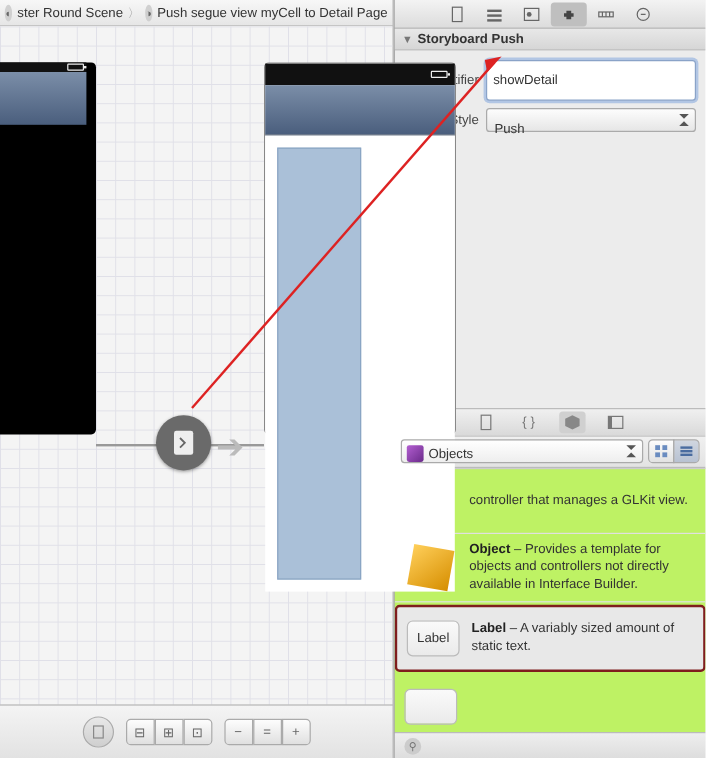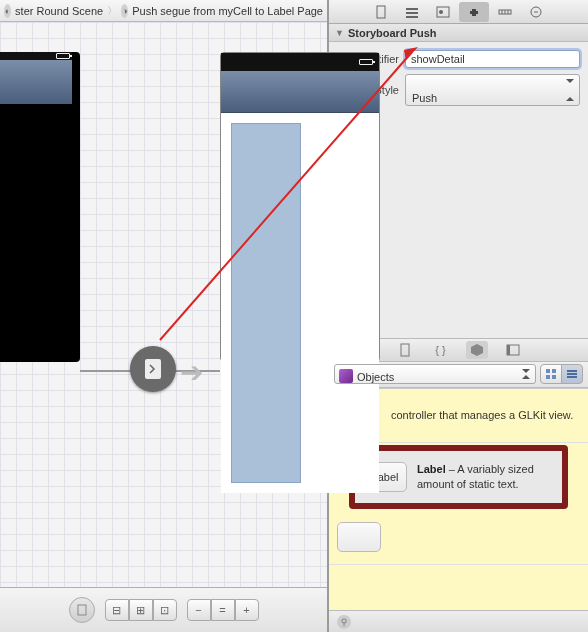--- a/index.html
+++ b/index.html
@@ -41,60 +41,60 @@
 .inspector{flex:1;display:flex;flex-direction:column;background:#ececec;border-left:1px solid #9a9a9a}
 .insp-tabs{height:24px;background:linear-gradient(#f3f3f3,#dcdcdc);border-bottom:1px solid #aaa;display:flex;align-items:center;justify-content:center;gap:1px}
 .insp-tab{width:30px;height:20px;display:flex;align-items:center;justify-content:center;color:#555}
 .insp-tab svg{width:14px;height:14px}
 .insp-tab.active{background:#bfbfbf;border-radius:3px}
 .section-head{height:18px;background:linear-gradient(#e8e8e8,#d6d6d6);border-bottom:1px solid #bbb;display:flex;align-items:center;padding:0 6px;gap:4px;font-weight:bold;color:#555;font-size:11px}
 .section-head .tri{font-size:9px;color:#777}
 .insp-body{padding:8px 8px 4px 8px}
 .field-row{display:flex;align-items:center;margin-bottom:6px;gap:6px}
 .field-label{width:62px;text-align:right;color:#444}
-.field-input{flex:1;height:18px;border:1px solid #8aa3c8;border-radius:3px;box-shadow:0 0 0 2px rgba(120,160,220,.5);padding:0 5px;background:#fff;display:flex;align-items:center;font-size:11px}
-.field-select{flex:1;height:32px;border:1px solid #aaa;border-radius:3px;background:linear-gradient(#fdfdfd,#e6e6e6);padding:16px 18px 0 6px;display:flex;align-items:center;position:relative;font-size:11px}
+.field-input{flex:1;height:34px;border:1px solid #8aa3c8;border-radius:3px;box-shadow:0 0 0 2px rgba(120,160,220,.5);padding:0 5px;background:#fff;display:flex;align-items:center;font-size:11px}
+.field-select{flex:1;height:20px;border:1px solid #aaa;border-radius:3px;background:linear-gradient(#fdfdfd,#e6e6e6);padding:16px 18px 0 6px;display:flex;align-items:center;position:relative;font-size:11px}
 .field-select:after{content:"";position:absolute;right:5px;top:4px;width:0;height:0;border-left:4px solid transparent;border-right:4px solid transparent;border-top:4px solid #555}
 .field-select:before{content:"";position:absolute;right:5px;bottom:4px;width:0;height:0;border-left:4px solid transparent;border-right:4px solid transparent;border-bottom:4px solid #555}
 .insp-spacer{flex:1;min-height:120px}
 .lib-tabs{height:24px;background:linear-gradient(#f0f0f0,#d9d9d9);border-top:1px solid #bbb;border-bottom:1px solid #bbb;display:flex;align-items:center;justify-content:center;gap:14px}
 .lib-tab{width:22px;height:18px;display:flex;align-items:center;justify-content:center;color:#666;border-radius:3px}
 .lib-tab.active{background:#d0d0d0}
 .lib-filter{height:26px;background:linear-gradient(#f0f0f0,#e3e3e3);border-bottom:1px solid #bbb;display:flex;align-items:center;padding:0 5px;gap:4px}
 .lib-select{flex:1;height:20px;border:1px solid #aaa;border-radius:3px;background:linear-gradient(#fff,#eee);display:flex;align-items:flex-end;padding:0 18px 0 4px;position:relative;gap:4px}
 .lib-select:after{content:"";position:absolute;right:5px;top:4px;border-left:4px solid transparent;border-right:4px solid transparent;border-top:4px solid #555}
 .lib-select:before{content:"";position:absolute;right:5px;bottom:4px;border-left:4px solid transparent;border-right:4px solid transparent;border-bottom:4px solid #555}
 .obj-cube{width:14px;height:14px;background:linear-gradient(135deg,#b35fd1,#6a2a8a);border-radius:2px}
 .view-toggle{display:flex}
 .vt-btn{width:22px;height:20px;border:1px solid #aaa;background:linear-gradient(#fdfdfd,#e2e2e2);display:flex;align-items:center;justify-content:center;color:#5a7db8}
 .vt-btn:first-child{border-radius:4px 0 0 4px}
 .vt-btn:last-child{border-radius:0 4px 4px 0;margin-left:-1px;background:linear-gradient(#d0d6e0,#b8c2d2)}
-.lib-list{flex:1;overflow:hidden;background:#fef9c3;border-top:1px solid #ccc}
+.lib-list{flex:1;overflow:hidden;background:#bef264;border-top:1px solid #ccc}
 .lib-item{display:flex;padding:6px 8px;gap:10px;border-bottom:1px solid #e0e0e0;align-items:center;min-height:54px}
-.lib-item.sel{background:#e8e8e8;border:6px solid #7f1d1d;border-radius:4px;margin:2px 20px}
+.lib-item.sel{background:#e8e8e8;border:2px solid #7f1d1d;border-radius:4px;margin:2px 0}
 .lib-thumb{width:44px;height:40px;flex-shrink:0;display:flex;align-items:center;justify-content:center;border-radius:4px}
 .thumb-glk{background:radial-gradient(circle at 35% 30%,#ffe680,#e0a500);border-radius:50%;width:36px;height:36px}
 .thumb-obj{width:34px;height:34px;background:linear-gradient(135deg,#ffcf5a,#d68e00);transform:rotate(10deg)}
 .thumb-label{width:44px;height:30px;border:1px solid #bbb;border-radius:5px;background:linear-gradient(#fafafa,#eaeaea);display:flex;align-items:center;justify-content:center;font-size:10px;color:#666}
 .lib-text{flex:1;font-size:10px;line-height:1.35;color:#444}
 .lib-text b{color:#222}
 .filter-bar{height:22px;background:linear-gradient(#eee,#ddd);border-top:1px solid #bbb;display:flex;align-items:center;padding:0 8px}
 .filter-icon{width:14px;height:14px;border-radius:50%;background:#ccc;display:flex;align-items:center;justify-content:center;color:#777;font-size:9px}
 </style>
 </head>
 <body>
 
 <div class="root">
  <div class="canvas-area">
   <div class="breadcrumb">
    <span class="bc-icon">◐</span>
    <span class="bc-text">ster Round Scene</span>
    <span class="bc-sep">〉</span>
    <span class="bc-icon">◑</span>
-   <span class="bc-text">Push segue from myCell to Label Page</span>
+   <span class="bc-text">Push segue view myCell to Detail Page</span>
   </div>
   <div class="grid-bg">
    <div class="phone-frame pf1">
     <div class="pf1-status">
             <div class="battery"></div>
           </div>
     <div class="pf1-header"></div>
    </div>
    <div class="segue-line"></div>
    <div class="segue-circle">
@@ -248,20 +248,26 @@
           </div>
     </div>
   </div>
   <div class="lib-list">
     <div class="lib-item">
       <div class="lib-thumb">
             <div class="thumb-glk"></div>
           </div>
       <div class="lib-text"><span>controller that manages a GLKit view.</span></div>
     </div>
+    <div class="lib-item">
+      <div class="lib-thumb">
+            <div class="thumb-obj"></div>
+          </div>
+      <div class="lib-text"><b>Object</b><span> – Provides a template for objects and controllers not directly available in Interface Builder.</span></div>
+    </div>
     <div class="lib-item sel">
       <div class="lib-thumb">
             <div class="thumb-label">
               <span>Label</span>
             </div>
           </div>
       <div class="lib-text"><b>Label</b><span> – A variably sized amount of static text.</span></div>
     </div>
     <div class="lib-item">
       <div class="lib-thumb">

